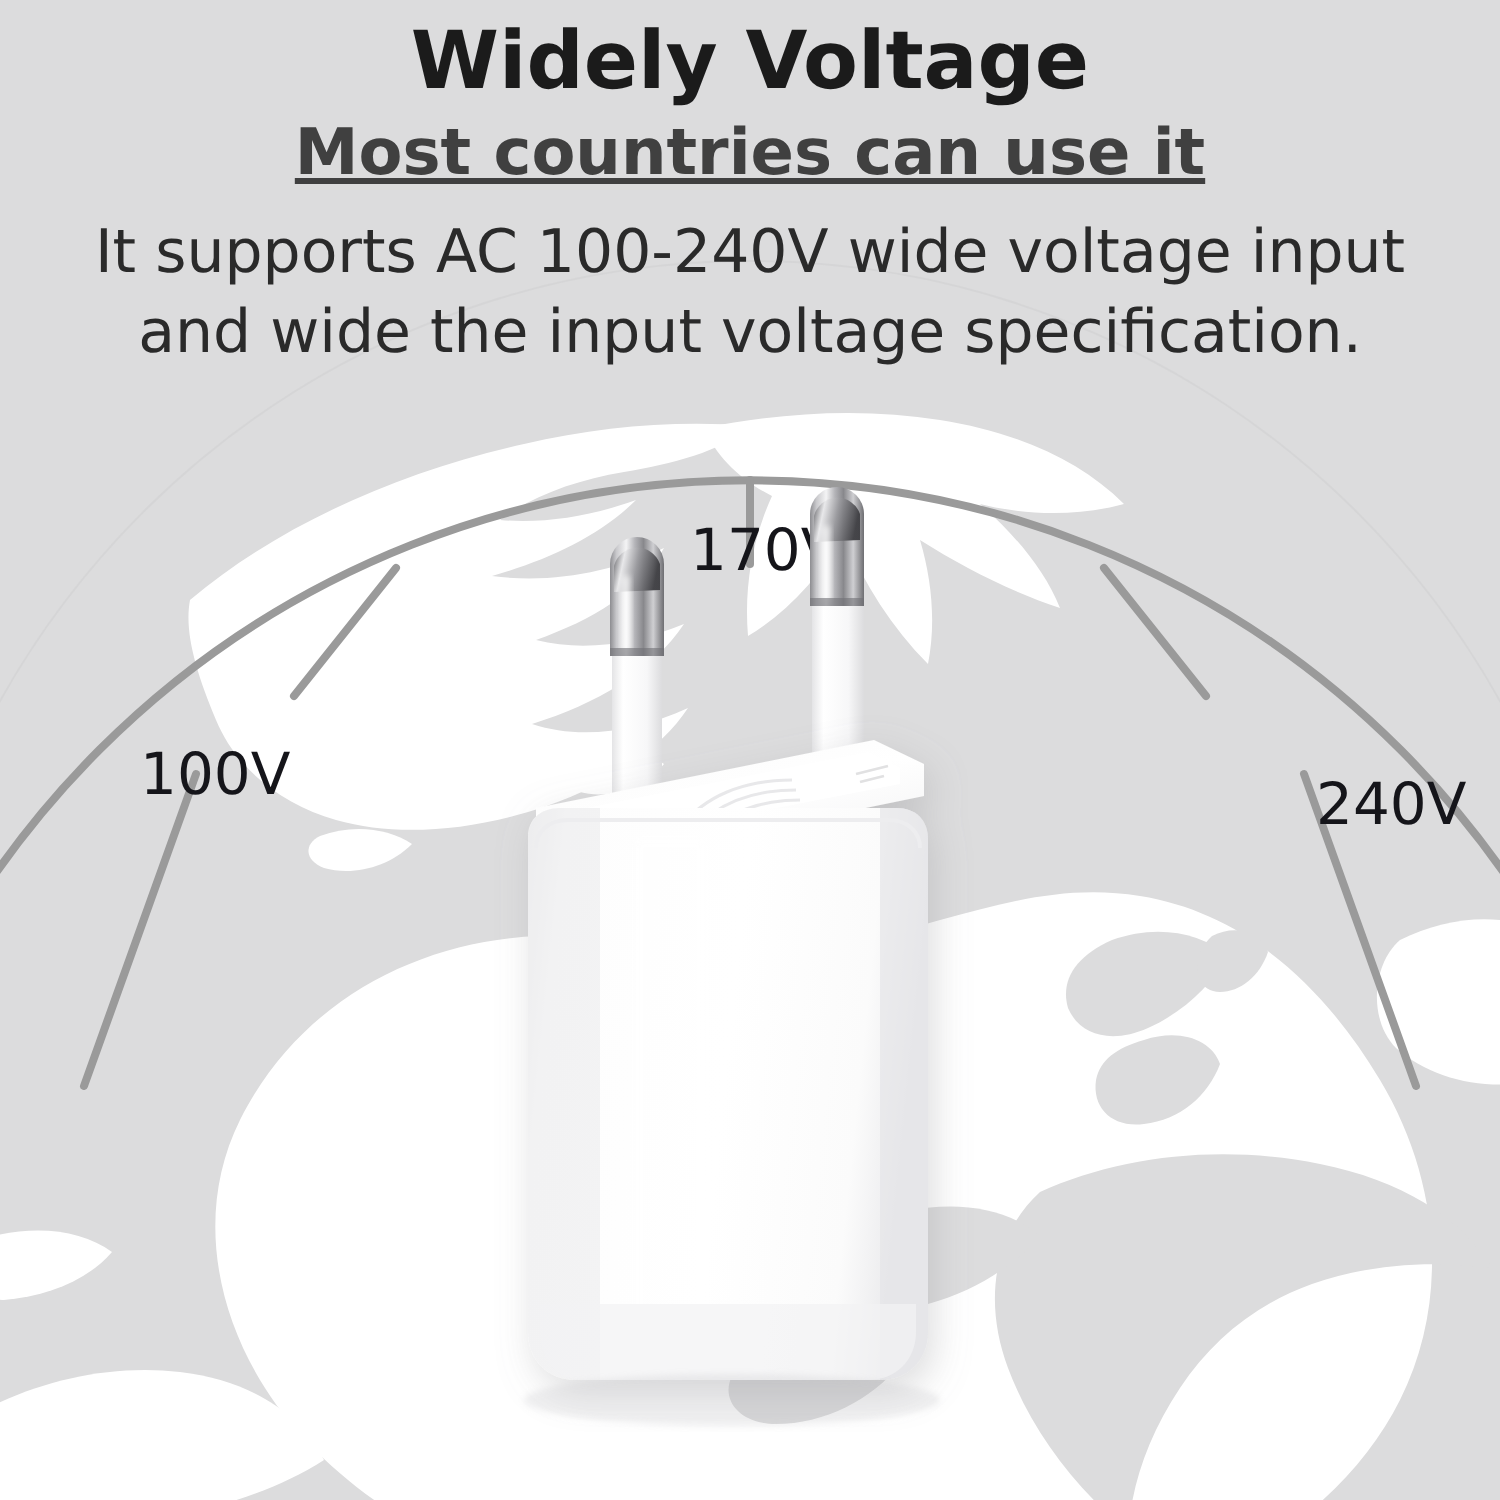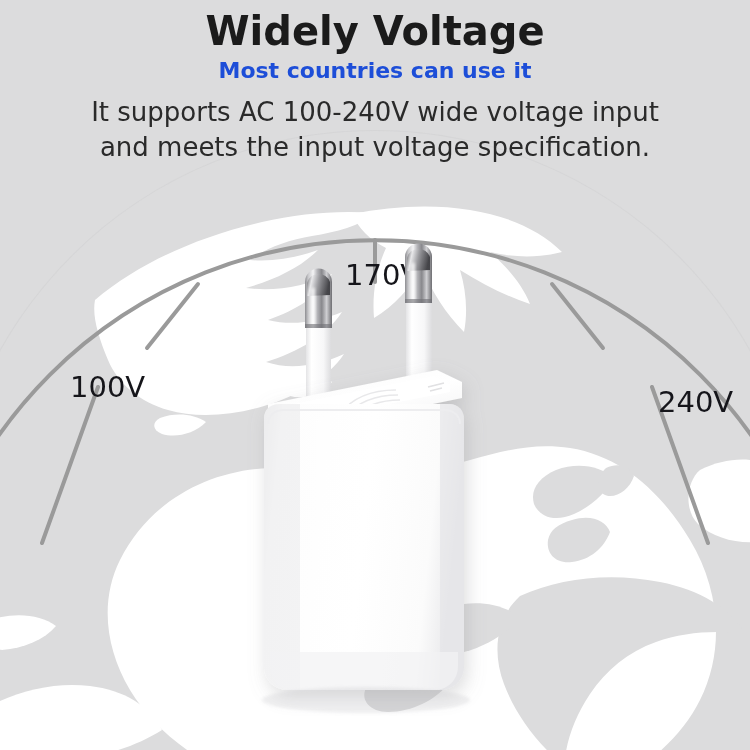--- a/index.html
+++ b/index.html
@@ -51,29 +51,30 @@
     font-size: 40px;
     font-weight: 700;
     letter-spacing: 0px;
     color: #1b1b1b;
     line-height: 1.12;
     text-align: center;
   }
   .subhead {
     margin: 0;
     padding-top: 4px;
-    font-size: 22px;
+    font-size: 32px;
     font-weight: 700;
-    color: #1d4ed8;
+    color: #404040;
     line-height: 1.15;
+    text-decoration: underline;
   }
   .body-copy {
     margin: 0;
     padding-top: 12px;
-    font-size: 26px;
+    font-size: 30px;
     font-weight: 400;
     color: #2a2a2a;
     line-height: 1.34;
   }
   .body-copy span { display: block; }
 
   
   .gauge-label {
     position: absolute;
     font-size: 29px;
@@ -295,17 +296,17 @@
     </g>
 
     <ellipse cx="366" cy="700" rx="104" ry="13" fill="#b9b9be" opacity="0.22" filter="url(#softBlur)"></ellipse>
   </svg>
 
   <div class="text-block">
     <h1 class="headline">Widely Voltage</h1>
     <h2 class="subhead">Most countries can use it</h2>
     <p class="body-copy">
       <span>It supports AC 100-240V wide voltage input</span>
-      <span>and meets the input voltage specification.</span>
+      <span>and wide the input voltage specification.</span>
     </p>
   </div>
 
 </div>
 
 </body></html>

